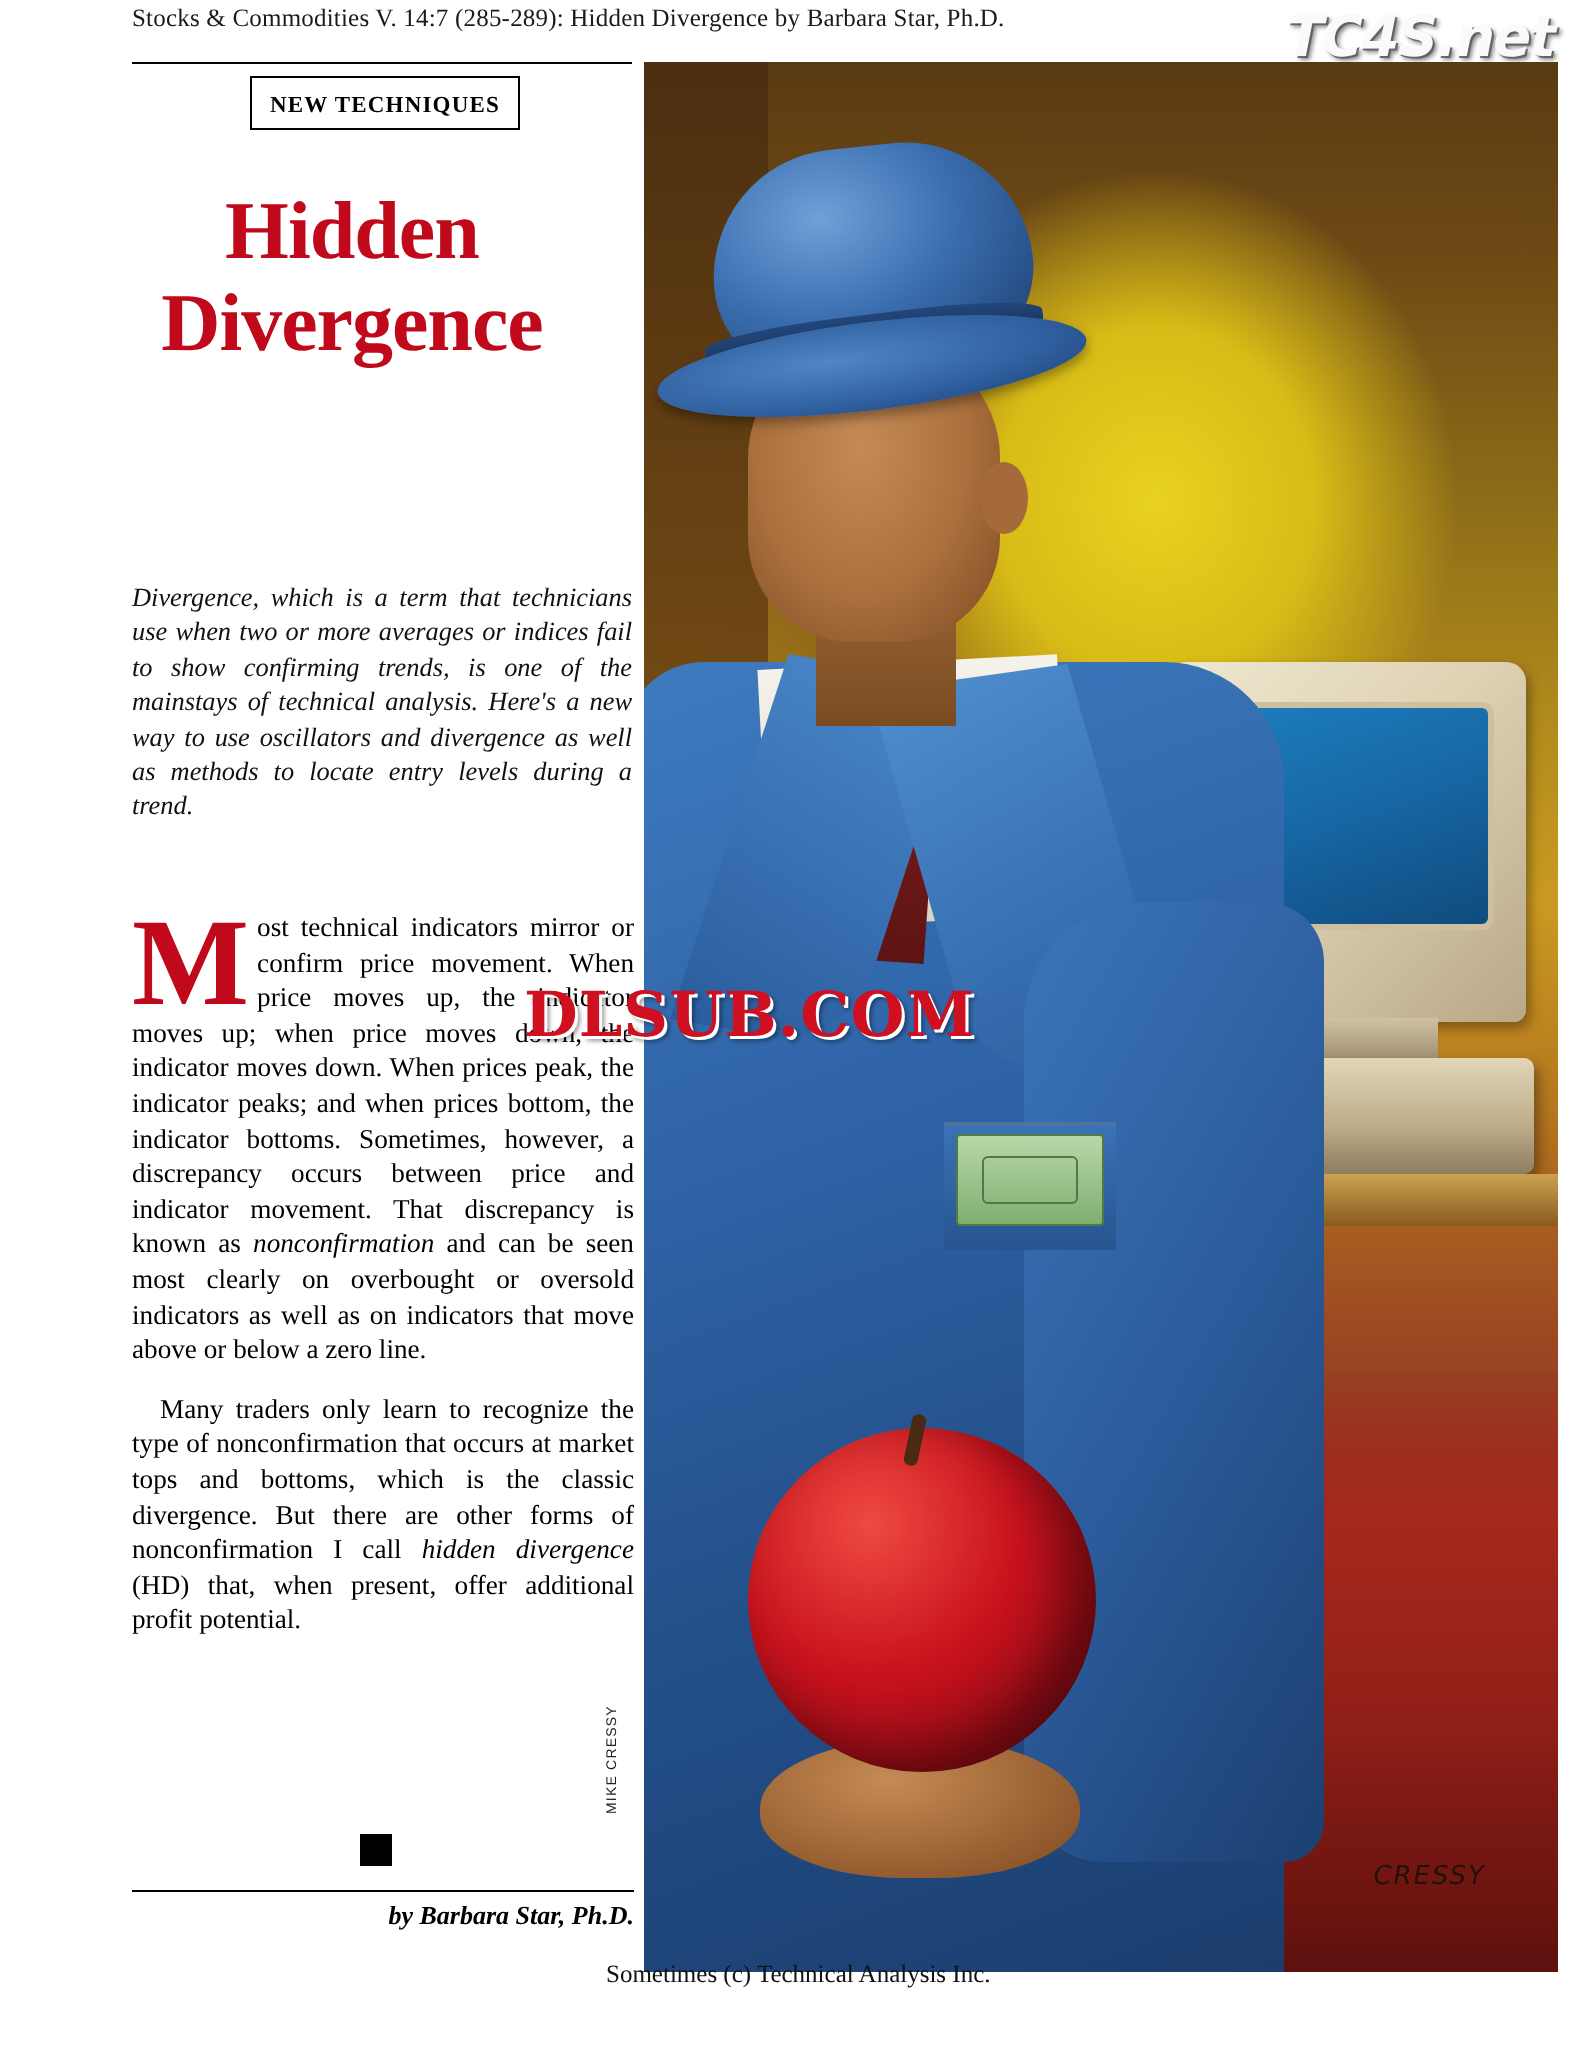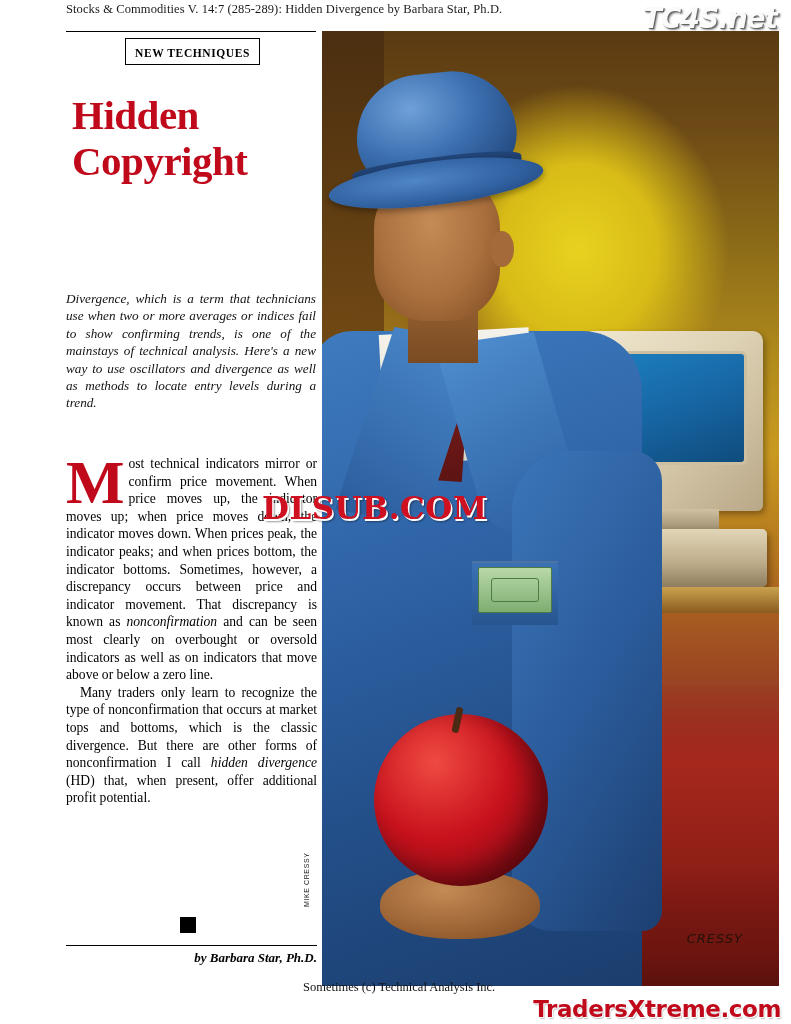--- a/index.html
+++ b/index.html
@@ -70,27 +70,28 @@
     font-family: "Liberation Serif", serif;
     font-weight: bold;
     font-size: 11.5px;
     letter-spacing: 0.6px;
   }
 
   
   .title {
     position: absolute;
     top: 92px;
-    left: 72px;
+    left: 51px;
     width: 250px;
     font-family: "Liberation Serif", serif;
     font-weight: bold;
     font-size: 41px;
     line-height: 46px;
     color: #c0091b;
+    text-align: center;
     letter-spacing: -0.5px;
   }
 
   
   .deck {
     position: absolute;
     top: 258px;
     left: 66px;
     width: 250px;
     font-family: Liberation Serif, serif;
@@ -121,21 +122,21 @@
     font-size: 62px;
     line-height: 50px;
     color: #c0091b;
     margin: 2px 4px 0 0;
   }
   .body-col p {
     margin: 0;
   }
   .body-col p.indent {
     text-indent: 14px;
-    margin-top: 0;
+    margin-top: 12px;
     font-family: Liberation Serif, serif;
   }
   .body-col i {
     font-style: italic;
   }
 
   
   .endmark {
     position: absolute;
     left: 180px;
@@ -468,21 +469,21 @@
   <div class="header-rule"></div>
 
   <div class="wm-tc4s">TC4S.net</div>
 
   <div class="nt-box">
     <span>NEW TECHNIQUES</span>
   </div>
 
   <div class="title">
     <div>Hidden</div>
-    <div>Copyright</div>
+    <div>Divergence</div>
   </div>
 
   <div class="deck">Divergence, which is a term that technicians use when two or more averages or indices fail to show confirming trends, is one of the mainstays of technical analysis. Here's a new way to use oscillators and divergence as well as methods to locate entry levels during a trend.</div>
 
   <div class="body-col">
     <p>
       <span class="dropcap">M</span><span>ost technical indicators mirror or confirm price movement. When price moves up, the indicator moves up; when price moves down, the indicator moves down. When prices peak, the indicator peaks; and when prices bottom, the indicator bottoms. Sometimes, however, a discrepancy occurs between price and indicator movement. That discrepancy is known as </span><i>nonconfirmation</i><span> and can be seen most clearly on overbought or oversold indicators as well as on indicators that move above or below a zero line.</span>
     </p>
     <p class="indent">
       <span>Many traders only learn to recognize the type of nonconfirmation that occurs at market tops and bottoms, which is the classic divergence. But there are other forms of nonconfirmation I call </span><i>hidden divergence</i><span> (HD) that, when present, offer additional profit potential.</span>
@@ -530,15 +531,14 @@
 
     <div class="sign-cressy">CRESSY</div>
   </div>
 
   <div class="credit-vertical">MIKE CRESSY</div>
 
   <div class="wm-dlsub">DLSUB.COM</div>
 
   <div class="copyright">Sometimes (c) Technical Analysis Inc.</div>
 
-  <div class="wm-traders">TradersXtreme.com</div>
 
 </div>
 
 </body></html>

